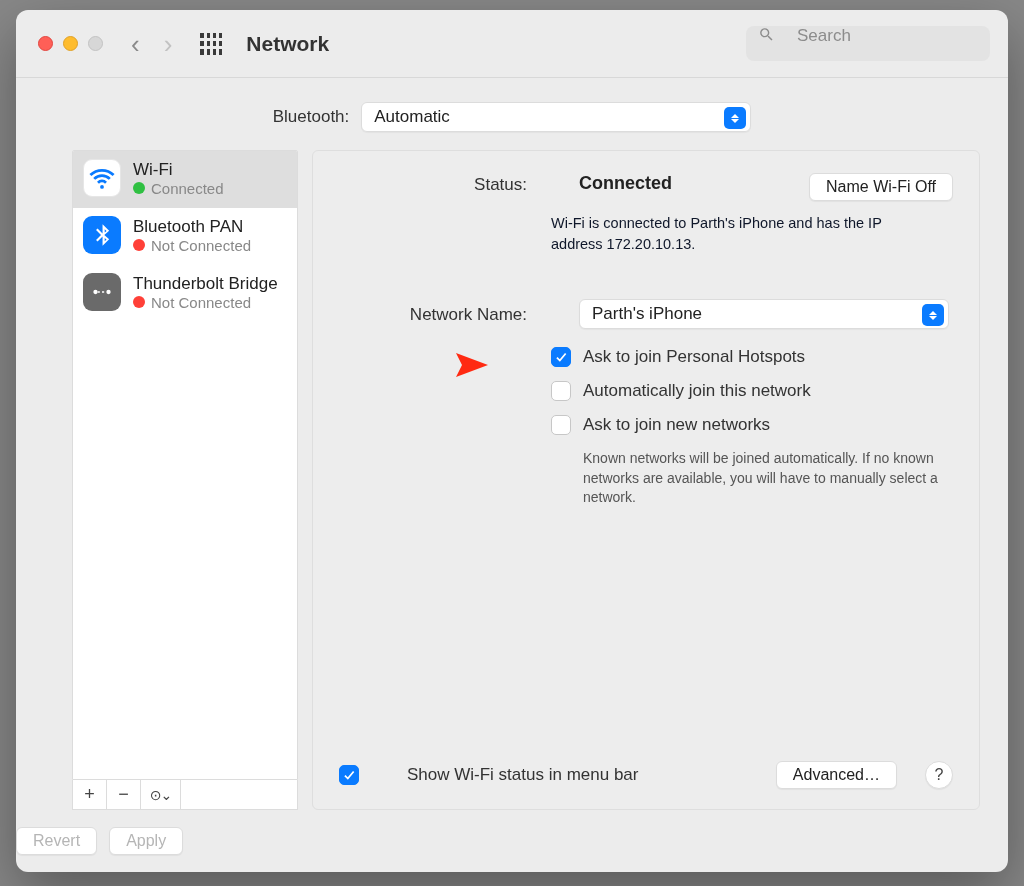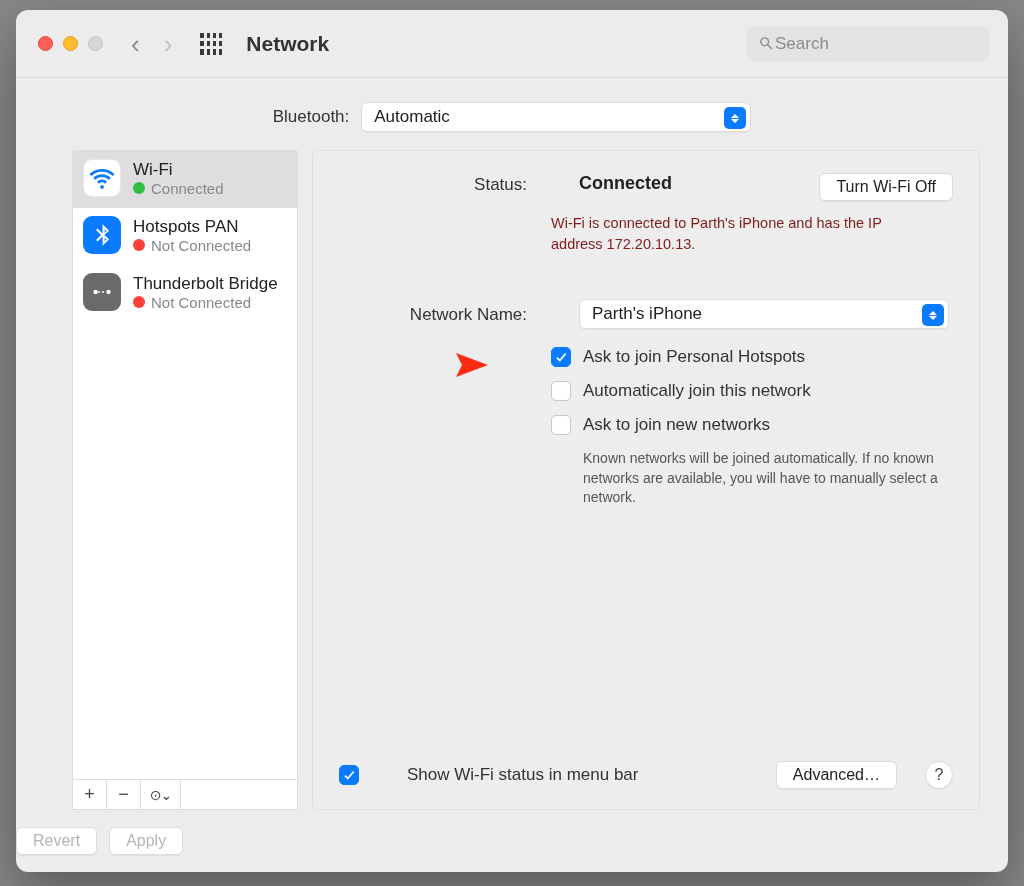--- a/index.html
+++ b/index.html
@@ -39,25 +39,25 @@
   .nav span { font-size: 26px; line-height: 1; }
   .nav .fwd { color:#c2c2c2; }
   .grid-icon { width:22px; height:22px; display:grid; grid-template-columns:repeat(4,1fr); grid-template-rows:repeat(3,1fr); gap:3px; margin-right:24px;}
   .grid-icon div { background:#3a3a3a; }
   .title { font-size: 21px; font-weight:700; color:#333; }
   .search {
     margin-left:auto;
     width: 244px; height:35px;
     background:#e3e3e3;
     border-radius: 8px;
-    display:flex; align-items:center;
+    display:flex; 
     padding: 0 12px;
     color:#8c8c8c;
     font-size:17px;
-    gap:0;
+    gap:22px;
   }
   .search svg { width:17px; height:17px; fill:#8c8c8c;}
   
   .loc-row {
     display:flex; align-items:center; justify-content:center;
     padding: 24px 0 18px;
     gap: 12px;
   }
   .loc-row .lbl { font-size:17px; color:#333; }
   .select {
@@ -166,21 +166,21 @@
     background:#fff;
     border:1px solid #dcdcdc;
     border-radius:6px;
     padding: 4px 16px;
     font-size:16px;
     color:#222;
     box-shadow: 0 1px 1px rgba(0,0,0,.05);
     cursor:default;
   }
   .btn.dis { color:#b5b5b5; }
-  .status-desc { font-size:14.5px; color:#7f1d1d; margin-top:10px; line-height:1.45; max-width:380px;}
+  .status-desc { font-size:14.5px; color:#0f172a; margin-top:10px; line-height:1.45; max-width:380px;}
   .check-row { display:flex; align-items:flex-start; gap:12px; margin:14px 0 14px 212px; }
   .check-row.noind { margin-left:0; }
   .chk {
     width:20px; height:20px; border-radius:5px;
     border:1px solid #c7c7c7; background:#fff;
     flex-shrink:0;
     display:flex; align-items:center; justify-content:center;
   }
   .chk.on { background:#0a7bff; border-color:#0a7bff; }
   .chk.on svg { width:14px; height:14px; fill:none; stroke:#fff; stroke-width:3; }
@@ -279,21 +279,21 @@
           </div>
         </div>
 
         <div class="svc-item">
           <div class="svc-icon bt">
             <svg viewBox="0 0 24 24">
                 <path fill="#fff" d="M12.5 2v8.6L7.9 6 6.5 7.4 11.1 12l-4.6 4.6L7.9 18l4.6-4.6V22l6.1-6.1L14.1 12l4.5-3.9L12.5 2zm2 4.8l1.7 1.5-1.7 1.5V6.8zm0 7.9l1.7 1.5-1.7 1.5v-3z"></path>
               </svg>
           </div>
           <div class="svc-text">
-            <span class="svc-name">Hotspots PAN</span>
+            <span class="svc-name">Bluetooth PAN</span>
             <span class="svc-status">
                 <span class="dot red"></span>
                 <span>Not Connected</span>
               </span>
           </div>
         </div>
 
         <div class="svc-item">
           <div class="svc-icon tb">
             <svg viewBox="0 0 24 24">
@@ -320,21 +320,21 @@
       </div>
     </div>
 
     <div class="panel">
 
       <div class="row">
         <div class="lab">Status:</div>
         <div class="val" style="display:flex;align-items:flex-start;">
           <span class="status-val">Connected</span>
           <div style="margin-left:auto;">
-            <div class="btn">Turn Wi-Fi Off</div>
+            <div class="btn">Name Wi-Fi Off</div>
           </div>
         </div>
       </div>
       <div class="status-desc" style="margin-left:212px;margin-top:-6px;margin-bottom:44px;">Wi-Fi is connected to Parth's iPhone and has the IP address 172.20.10.13.</div>
 
       <div class="row" style="align-items:center;">
         <div class="lab">Network Name:</div>
         <div class="val">
           <div class="select net">
             <span>Parth's iPhone</span>

